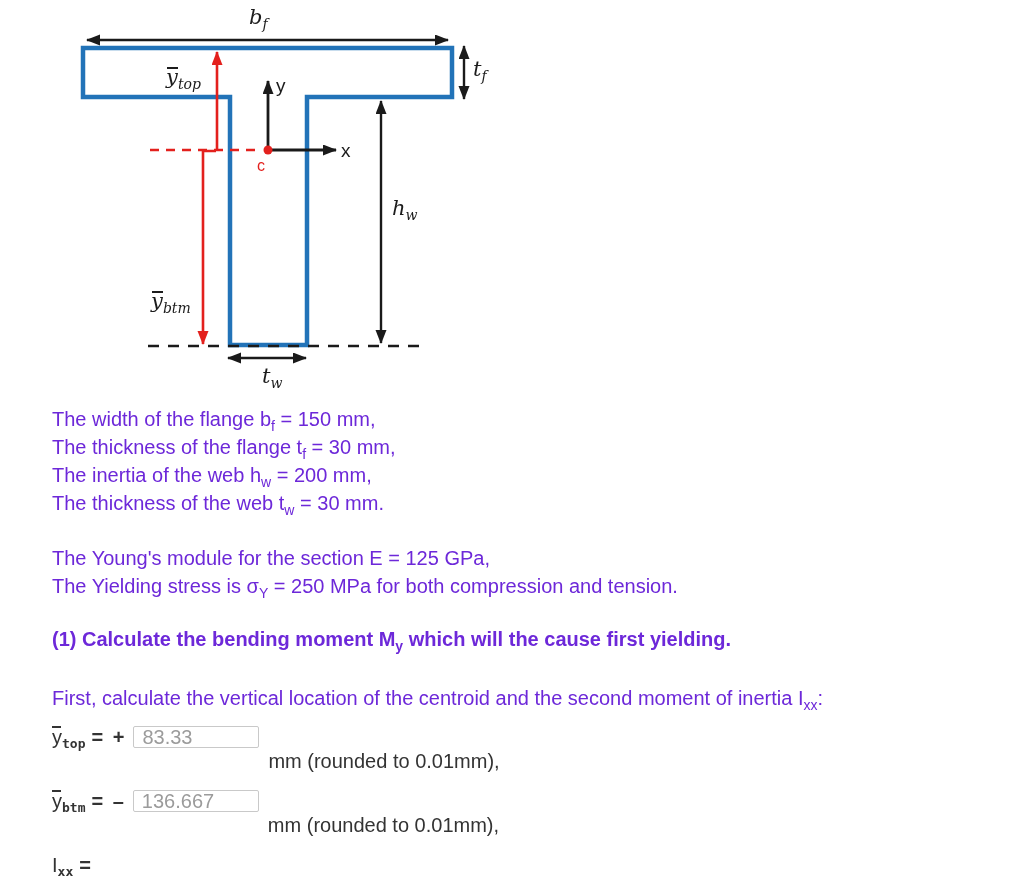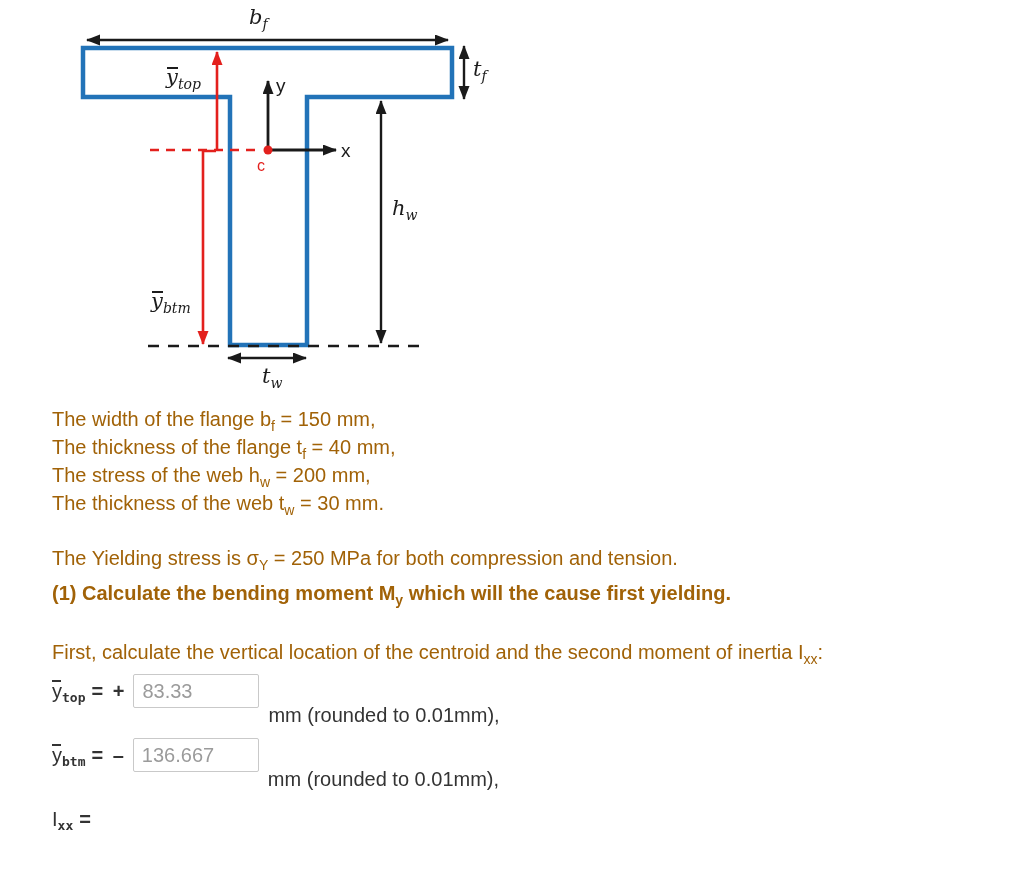--- a/index.html
+++ b/index.html
@@ -9,37 +9,37 @@
 
   
   .diagram { position: relative; width: 1024px; height: 395px; }
   .diagram svg { position: absolute; left: 0; top: 0; }
   .dim-label { font: italic 21px "DejaVu Serif", serif; fill: #1c1c1c; }
   .dim-sub  { font: italic 14px "DejaVu Serif", serif; fill: #1c1c1c; }
   .axis-label { font: 19px "Liberation Sans", sans-serif; fill: #1c1c1c; }
   .c-label { font: 16px "Liberation Sans", sans-serif; }
 
   
-  .textblock { margin-left: 52px; font-size: 20px; line-height: 28px; color: #a16207; }
+  .textblock { margin-left: 52px; font-size: 20px; line-height: 28px; color: #6d28d9; }
   .given    { margin-top: 10px; }
   .material { margin-top: 27px; }
-  .question { margin-top: 7px; font-weight: bold; }
+  .question { margin-top: 25px; font-weight: bold; }
   .intro    { margin-top: 31px; }
   sub.tsub { font-size: 14px; line-height: 0; }
   sup.tsup { font-size: 13px; line-height: 0; }
 
   
   .answers { margin: 6px 0 0 52px; }
   .row { display: flex; align-items: center; height: 38px; margin-bottom: 26px; font-size: 20px; }
   .mathlabel { display: inline-flex; align-items: baseline; }
   .ybar { position: relative; display: inline-block; }
   .ybar::after { content: ""; position: absolute; left: 0px; right: 1px; top: 0px; border-top: 2px solid #333; }
   .msub { font-family: "DejaVu Sans Mono", monospace; font-weight: 700; font-size: 13px; line-height: 0; position: relative; top: 4px; }
   .op { font-weight: 700; margin: 0 7px 0 6px; letter-spacing: 2px; }
-  .answer-input { width: 126px; height: 34px; border: 1px solid #c9c9c9; border-radius: 2px;
+  .answer-input { width: 126px; height: 22px; border: 1px solid #c9c9c9; border-radius: 2px;
                   font-family: "Liberation Sans", sans-serif; font-size: 20px; color: #9b9b9b;
                   padding: 0 8px; background: #fff; }
   .unit { margin-left: 9px; margin-top: 48px; }
 </style>
 </head>
 <body>
 
 <div class="page">
 
   <div class="diagram">
@@ -82,26 +82,27 @@
       <line x1="152" y1="292" x2="163" y2="292" stroke="#1c1c1c" stroke-width="2"></line>
 
       <text x="276" y="92" class="axis-label">y</text>
       <text x="341" y="157" class="axis-label">x</text>
       <text x="257" y="171" class="c-label" fill="#e3201d">c</text>
     </svg>
   </div>
 
   <div class="textblock given">
     <p><span>The width of the flange b</span><sub class="tsub">f</sub><span> = 150 mm,</span></p>
-    <p><span>The thickness of the flange t</span><sub class="tsub">f</sub><span> = 40 mm,</span></p>
-    <p><span>The stress of the web h</span><sub class="tsub">w</sub><span> = 200 mm,</span></p>
+    <p><span>The thickness of the flange t</span><sub class="tsub">f</sub><span> = 30 mm,</span></p>
+    <p><span>The inertia of the web h</span><sub class="tsub">w</sub><span> = 200 mm,</span></p>
     <p><span>The thickness of the web t</span><sub class="tsub">w</sub><span> = 30 mm.</span></p>
   </div>
 
   <div class="textblock material">
+    <p><span>The Young's module for the section E = 125 GPa,</span><sub class="tsub"></sub><span></span></p>
     <p><span>The Yielding stress is σ</span><sub class="tsub">Y</sub><span> = 250 MPa for both compression and tension.</span></p>
   </div>
 
   <p class="textblock question"><span>(1) Calculate the bending moment M</span><sub class="tsub">y</sub><span> which will the cause first yielding.</span></p>
 
   <p class="textblock intro"><span>First, calculate the vertical location of the centroid and the second moment of inertia I</span><sub class="tsub">xx</sub><span>:</span></p>
 
   <div class="answers">
 
     <div class="row">

